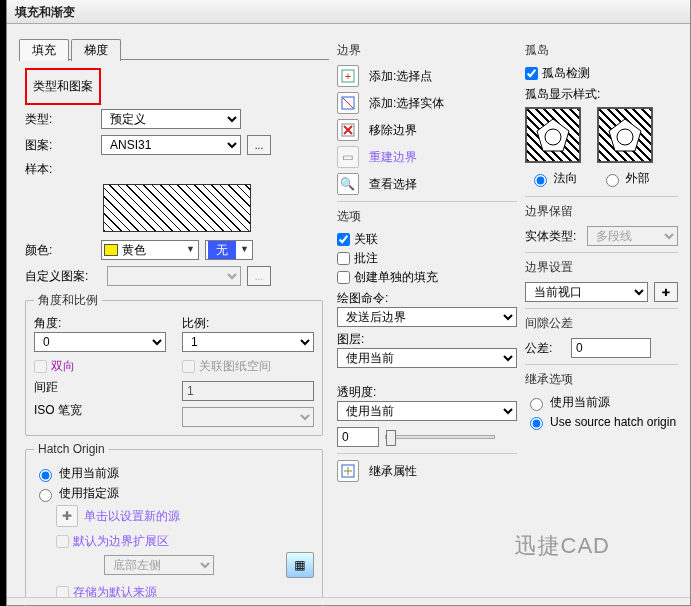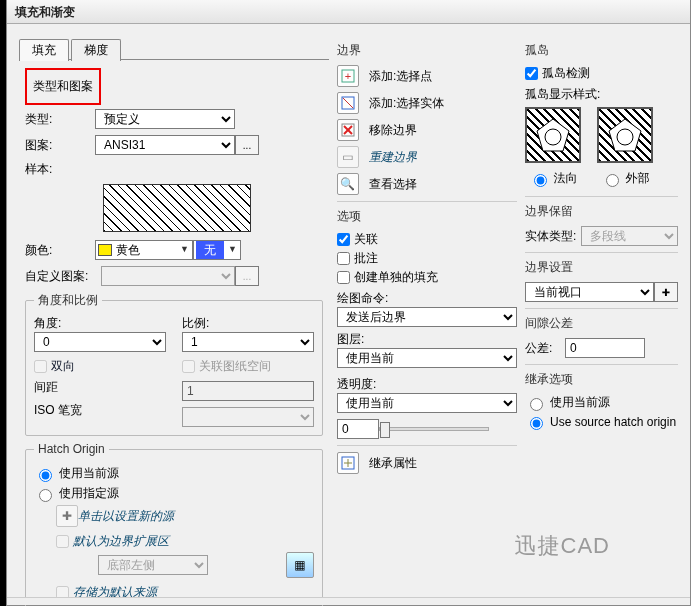--- a/index.html
+++ b/index.html
@@ -69,21 +69,21 @@
   .red-box {
     border: 2px solid #e00;
     padding: 8px 6px;
     display: inline-block;
     margin-bottom: 4px;
   }
   .row {
     display: flex;
     align-items: center;
     margin-bottom: 6px;
-    gap: 0;
+    gap: 6px;
   }
   .lbl {
     width: 70px;
   }
   select, input[type=text] {
     border: 1px solid #7a7a7a;
     height: 20px;
     font-size: 12px;
     padding: 0 4px;
     background: #fff;
@@ -134,21 +134,21 @@
   .radio { display:flex; align-items:center; gap:4px; margin:3px 0;}
   .tool-icon {
     width: 22px; height: 22px;
     border: 1px solid #999;
     background: #fdfdfd;
     display: inline-flex;
     align-items: center; justify-content: center;
     border-radius: 2px;
   }
   .mid-row { display:flex; align-items:center; gap:10px; margin:5px 0;}
-  .gray { color:#0c4a6e;font-style:italic; }
+  .gray { color:#8b5cf6; }
   hr { border:none; border-top:1px solid #ccc; margin:6px 0;}
   .iso-preview{
     width:56px;height:56px;border:2px solid #555;
     background:repeating-linear-gradient(45deg,#000 0,#000 2px,#fff 2px,#fff 6px);
     display:inline-flex;align-items:center;justify-content:center;
   }
   .iso-preview svg{display:block}
   .watermark{
     position:absolute;
     right:80px;
@@ -228,21 +228,21 @@
         <fieldset>
           <legend>角度和比例</legend>
           <div class="half">
             <div>
               <div>角度:</div>
               <select style="width:100%">
                 <option>0</option>
               </select>
               <div class="chk" style="margin-top:6px">
                 <input type="checkbox" disabled="" style="">
-                <span style="color:#0f172a">双向</span>
+                <span style="color:#a21caf">双向</span>
               </div>
               <div class="row" style="margin-top:4px">
                 <span style="width:40px">间距</span>
               </div>
               <div class="row">
                 <span style="width:60px">ISO 笔宽</span>
               </div>
             </div>
             <div>
               <div>比例:</div>
@@ -354,21 +354,21 @@
       <div style="margin-top:4px">绘图命令:</div>
       <select style="width:100%">
         <option>发送后边界</option>
       </select>
 
       <div style="margin-top:4px">图层:</div>
       <select style="width:100%">
         <option>使用当前</option>
       </select>
 
-      <div style="margin-top:8px">透明度:</div>
+      <div style="margin-top:16px">透明度:</div>
       <select style="width:100%">
         <option>使用当前</option>
       </select>
       <div class="row" style="margin-top:6px">
         <input type="text" style="width: 42px;" value="0">
         <div class="slider-track">
           <div class="slider-thumb"></div>
         </div>
       </div>
 

